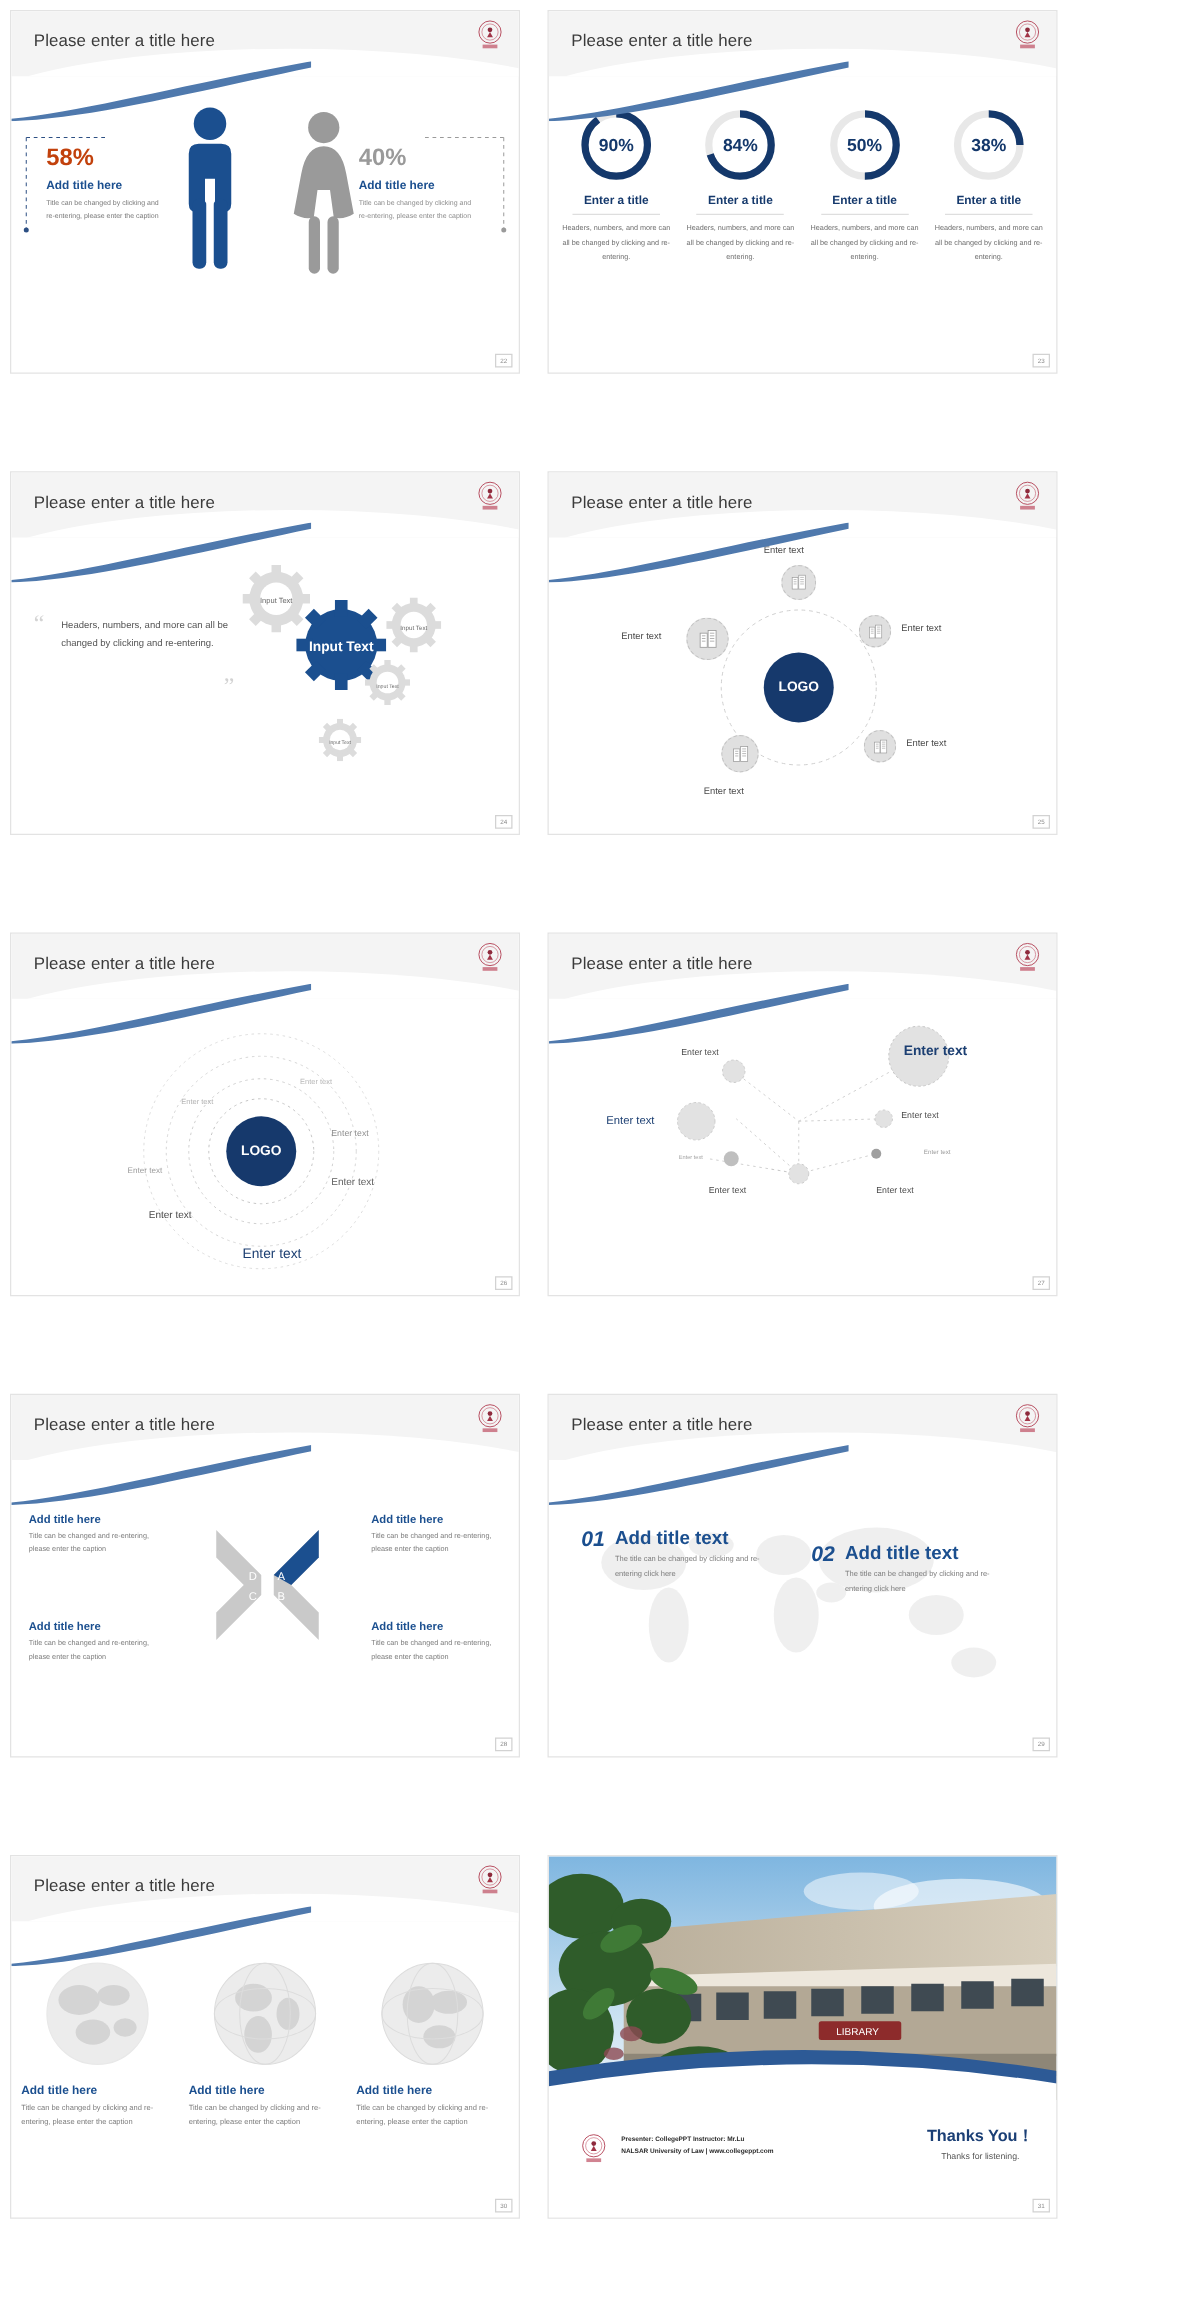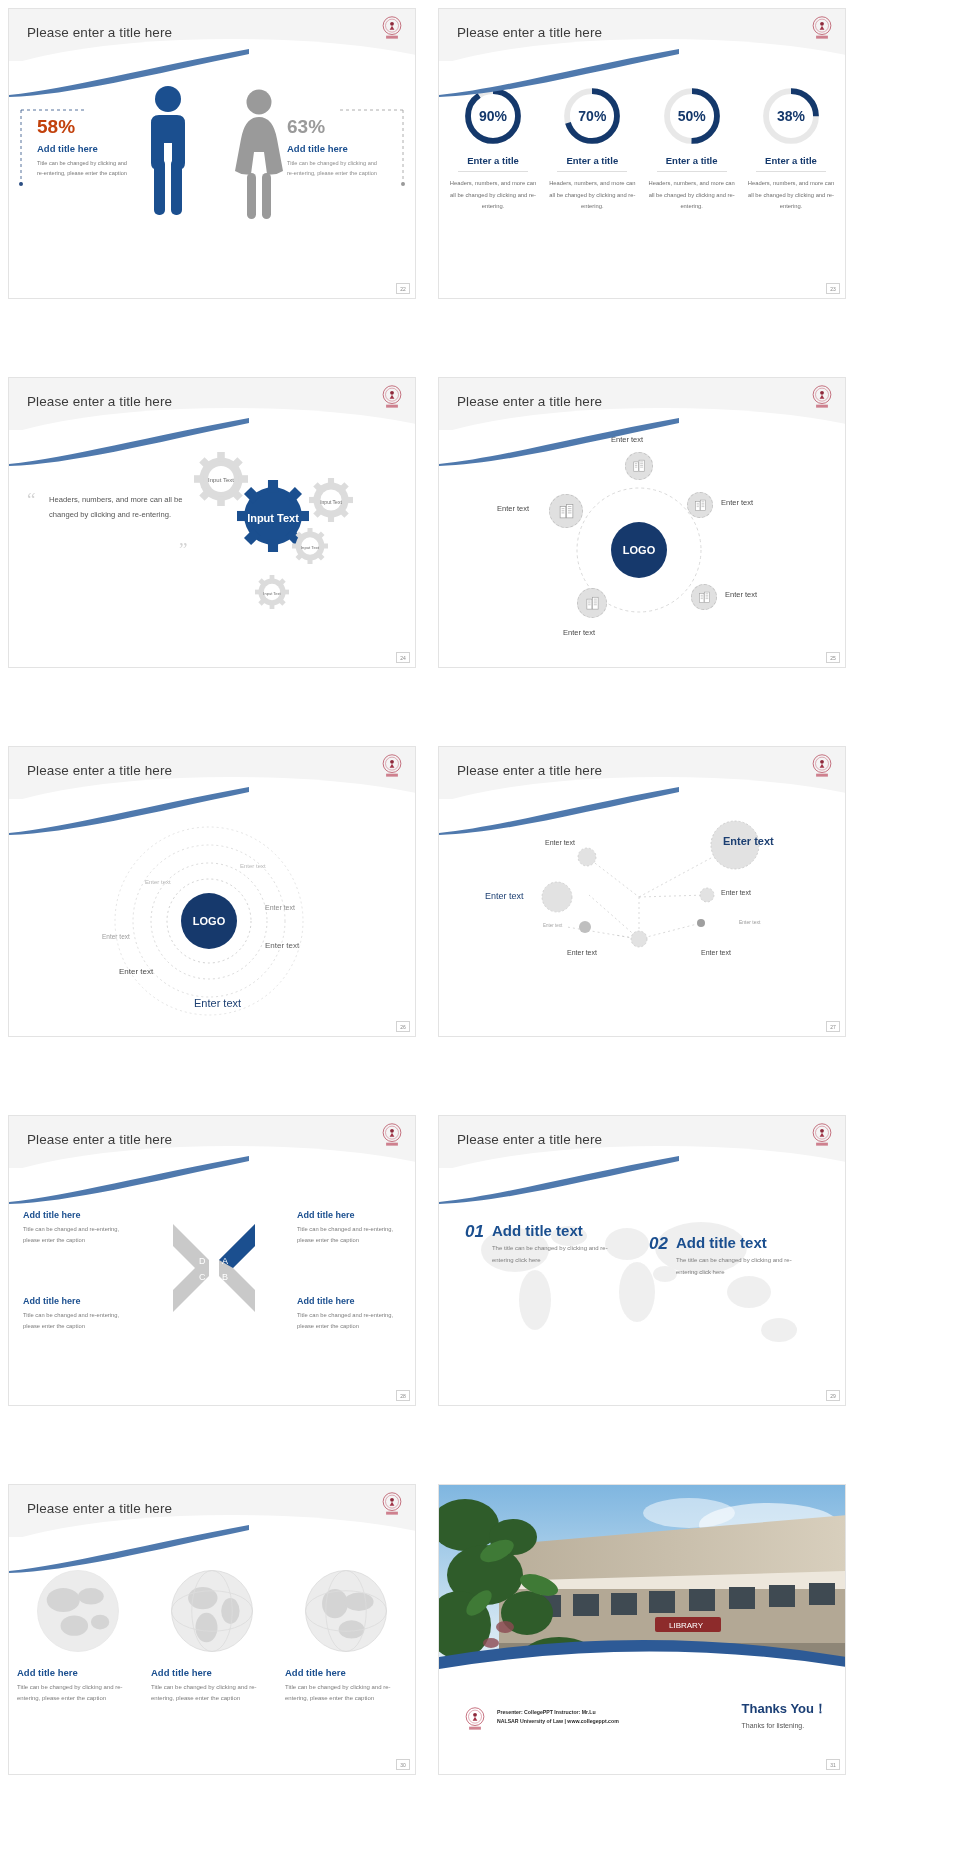--- a/index.html
+++ b/index.html
@@ -146,21 +146,21 @@
         <path d="M28 32 q-14 0 -18 22 L4 86 q8 5 16 3 l3 -22 h10 l3 22 q8 2 16 -3 L46 54 q-4 -22 -18 -22 z" fill="#9a9a9a"></path>
         <rect x="16" y="88" width="9" height="46" rx="4.5" fill="#9a9a9a"></rect>
         <rect x="31" y="88" width="9" height="46" rx="4.5" fill="#9a9a9a"></rect>
       </svg>
       <div style="position:absolute;left:28px;top:55px;width:95px;">
         <div class="pct blue">58%</div>
         <div class="addtitle">Add title here</div>
         <div class="capt">Title can be changed by clicking and re-entering, please enter the caption</div>
       </div>
       <div style="position:absolute;left:278px;top:55px;width:98px;">
-        <div class="pct gray">63%</div>
+        <div class="pct gray">40%</div>
         <div class="addtitle">Add title here</div>
         <div class="capt gray2">Title can be changed by clicking and re-entering, please enter the caption</div>
       </div>
     </div>
     <div class="pagenum">22</div>
   </div>
 
   <div class="slide">
     <div class="header"></div>
     <div class="slide-title">Please enter a title here</div>
@@ -187,21 +187,21 @@
           <div class="dt">Enter a title</div>
           <div class="dline"></div>
           <div class="dbody">Headers, numbers, and more can all be changed by clicking and re-entering.</div>
         </div>
         <div class="donut-col">
           <div class="donut">
             <svg viewBox="0 0 36 36" width="58" height="58">
               <circle cx="18" cy="18" r="15.5" fill="none" stroke="#e8e8e8" stroke-width="3.6"></circle>
               <circle cx="18" cy="18" r="15.5" fill="none" stroke="#14386b" stroke-width="3.6" stroke-dasharray="68.2 116.8" stroke-linecap="butt" transform="rotate(-90 18 18)"></circle>
             </svg>
-            <div class="val">70%</div>
+            <div class="val">84%</div>
           </div>
           <div class="dt">Enter a title</div>
           <div class="dline"></div>
           <div class="dbody">Headers, numbers, and more can all be changed by clicking and re-entering.</div>
         </div>
         <div class="donut-col">
           <div class="donut">
             <svg viewBox="0 0 36 36" width="58" height="58">
               <circle cx="18" cy="18" r="15.5" fill="none" stroke="#e8e8e8" stroke-width="3.6"></circle>
               <circle cx="18" cy="18" r="15.5" fill="none" stroke="#14386b" stroke-width="3.6" stroke-dasharray="48.7 136.3" stroke-linecap="butt" transform="rotate(-90 18 18)"></circle>
@@ -714,21 +714,21 @@
         <circle cx="20" cy="18" r="15" fill="none" stroke="#b03a4e" stroke-width="1.2"></circle>
         <circle cx="20" cy="18" r="11" fill="none" stroke="#c2566a" stroke-width="0.8"></circle>
         <circle cx="20" cy="15" r="3.2" fill="#8e2a3c"></circle>
         <path d="M20 18 l-4 7 h8 z" fill="#a23548"></path>
         <rect x="10" y="35" width="20" height="5" fill="#c25a6c" opacity=".75"></rect>
       </svg>
       <div style="position:absolute;left:58px;top:28px;">
         <div class="presenter">Presenter: CollegePPT    Instructor: Mr.Lu</div>
         <div class="presenter u">NALSAR University of Law  |  www.collegeppt.com</div>
       </div>
-      <div style="position:absolute;right:18px;top:20px;text-align:left;">
+      <div style="position:absolute;right:18px;top:20px;text-align:center;">
         <div class="thanks">Thanks You！</div>
         <div class="thanks-sub">Thanks for listening.</div>
       </div>
     </div>
     <div class="pagenum">31</div>
   </div>
 
 </div>
 
 </body></html>

